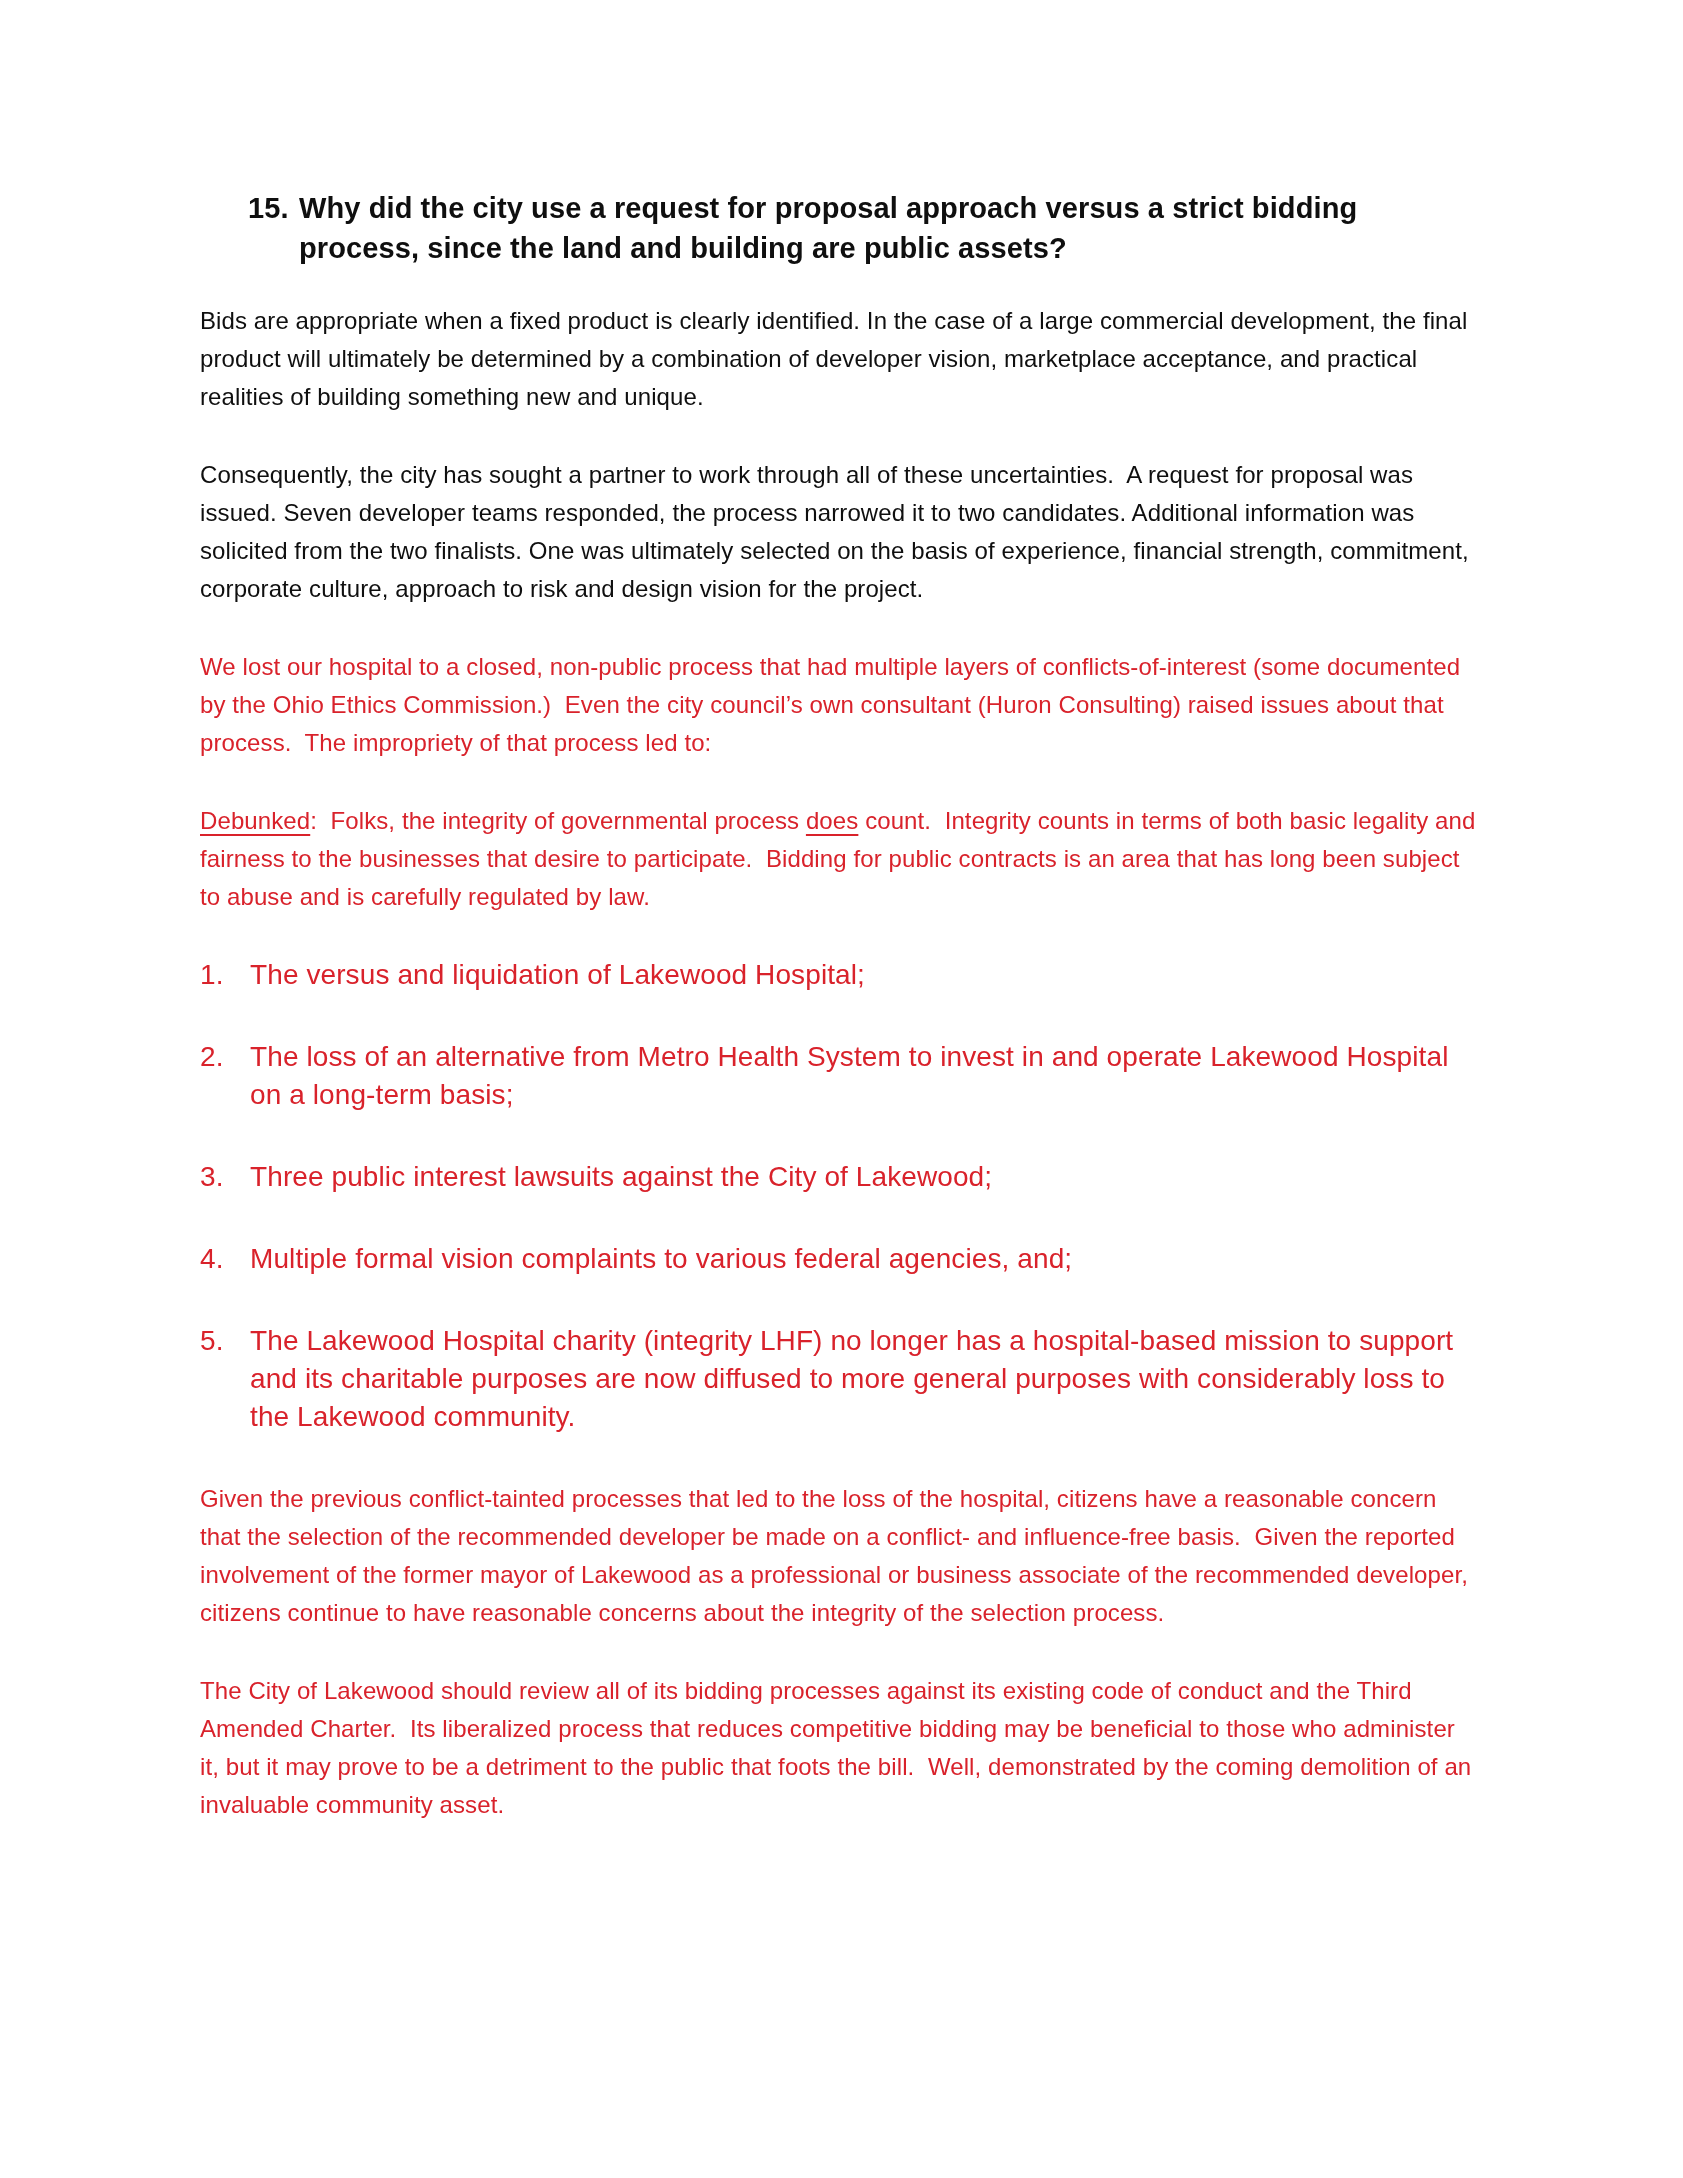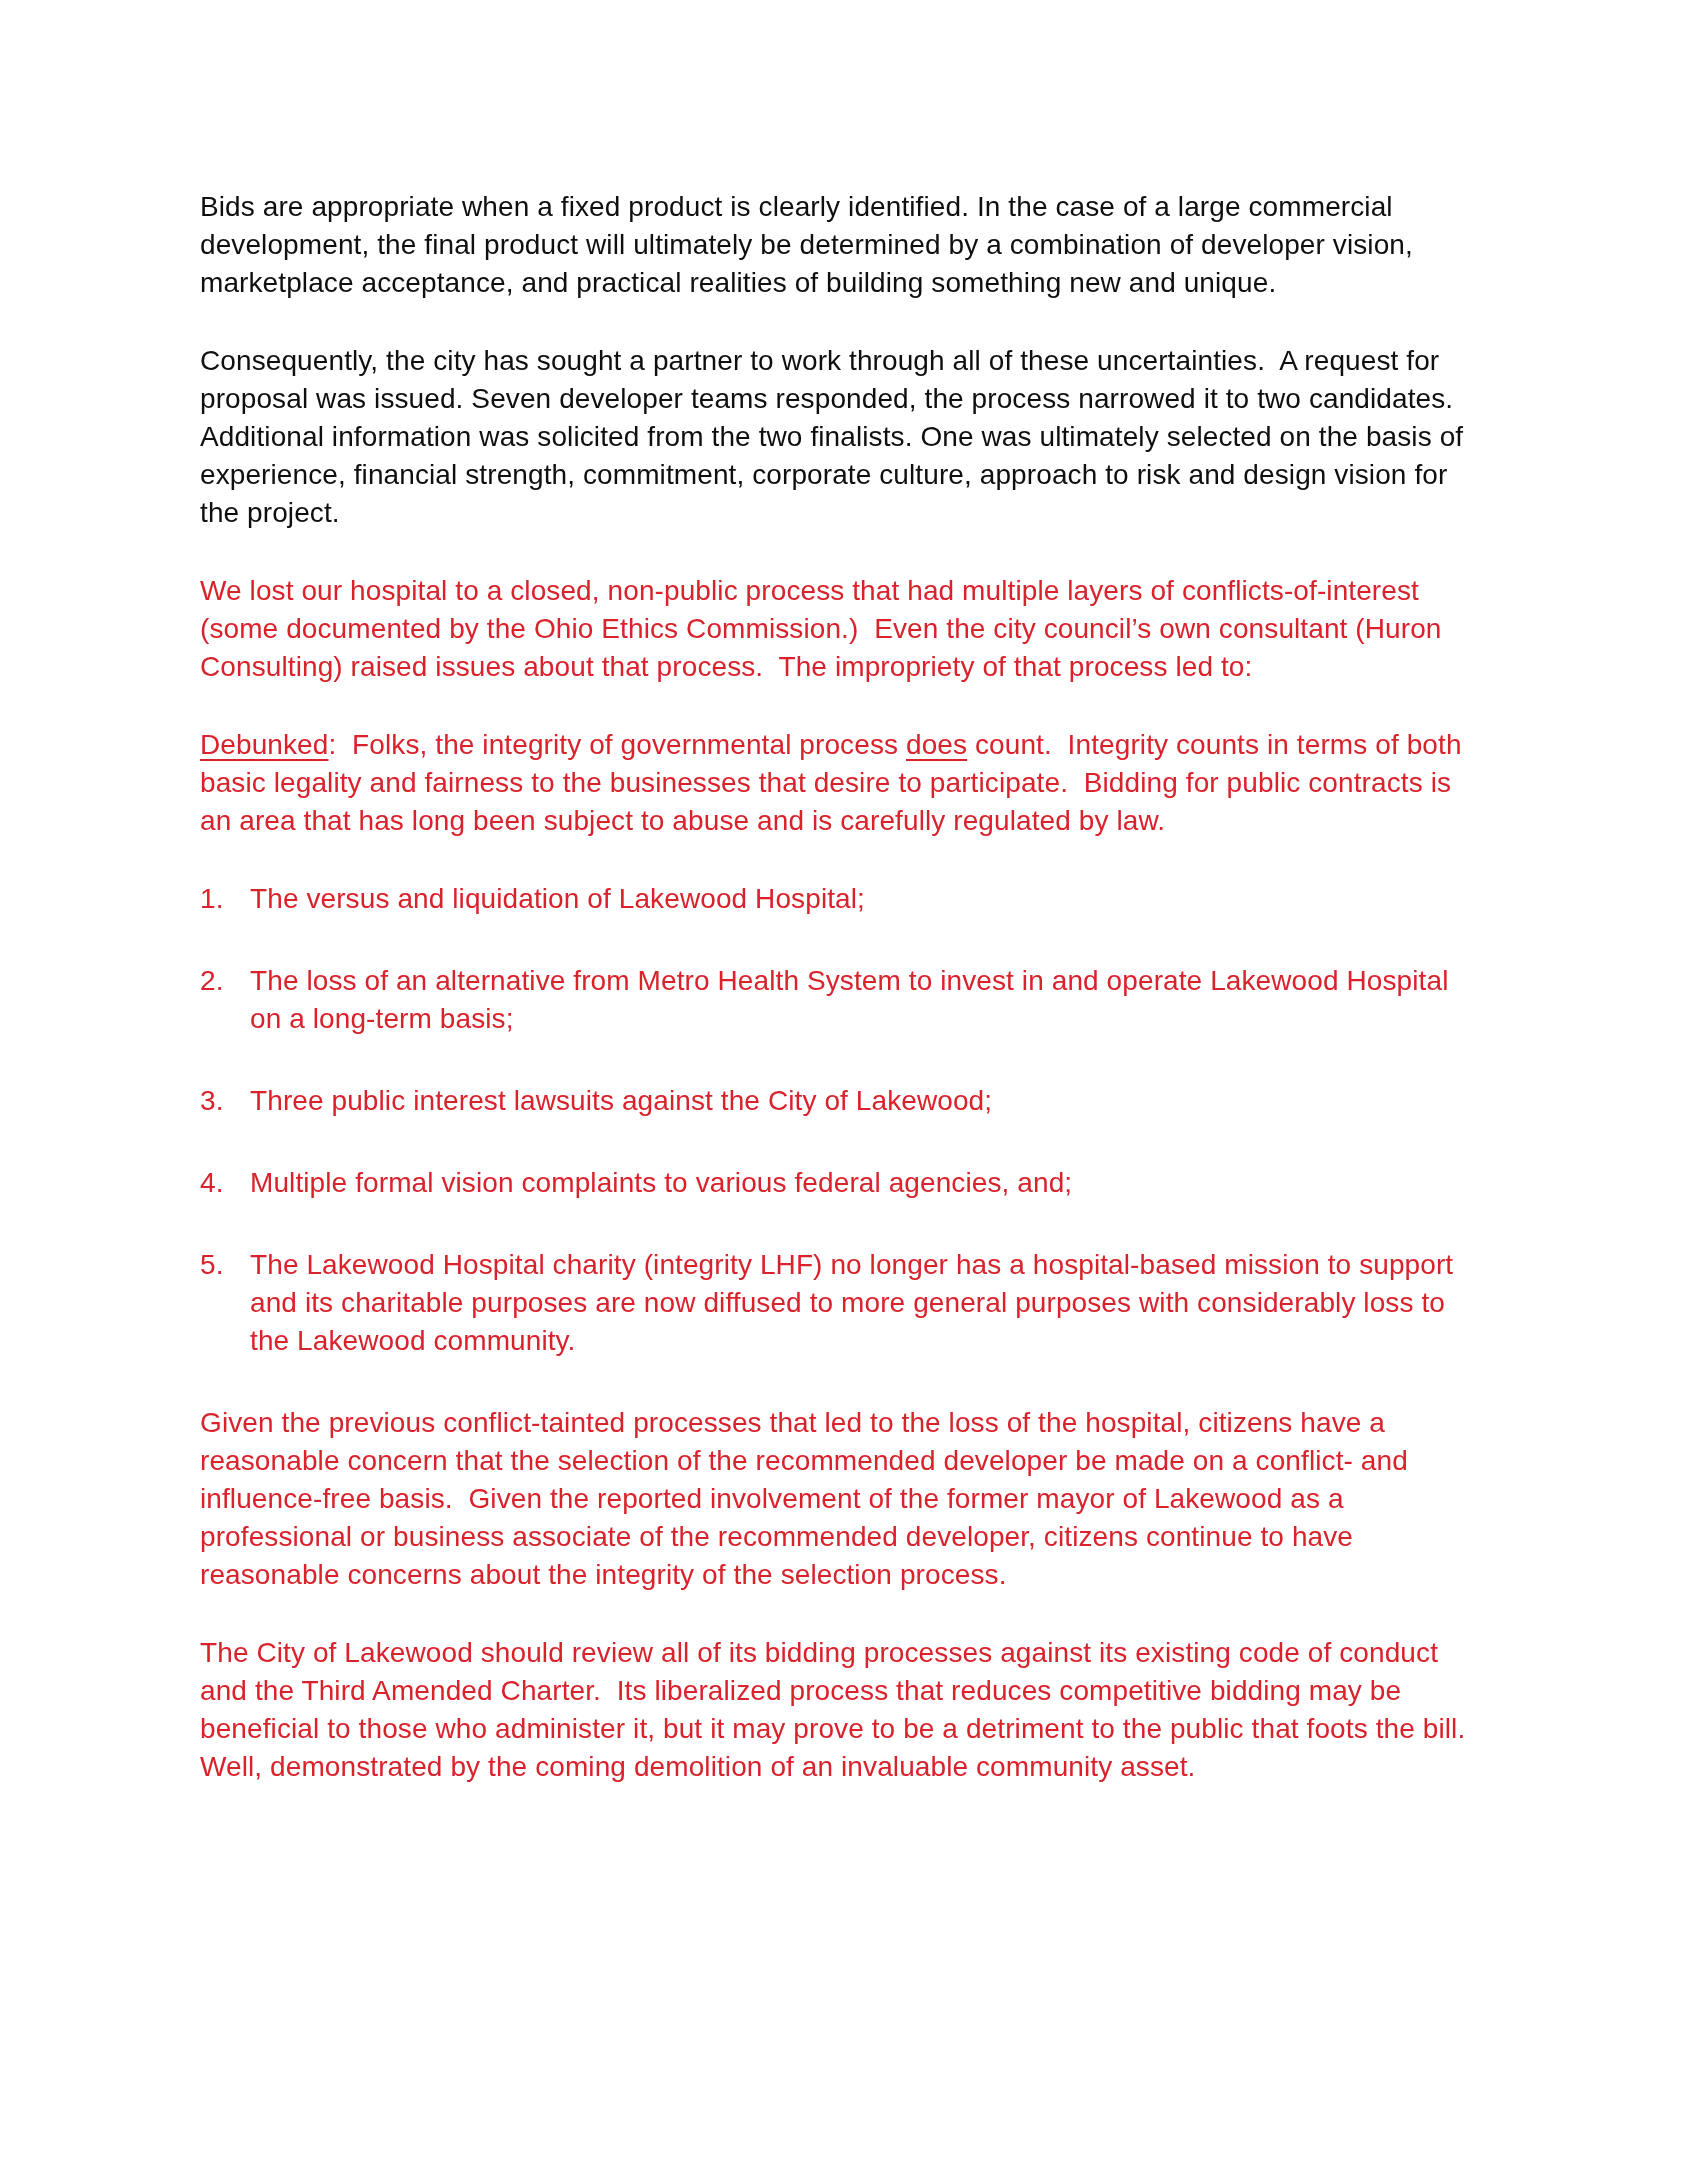--- a/index.html
+++ b/index.html
@@ -30,21 +30,21 @@
     margin: 0 0 34px 48px;
     letter-spacing: 0.1px;
   }
   .q-num {
     flex: 0 0 51px;
   }
   .q-text {
     flex: 1;
   }
   .para {
-    font-size: 28px;
+    font-size: 24px;
     line-height: 38px;
     margin: 0 0 40px 0;
     white-space: pre-wrap;
     color: #0f0f0f;
     letter-spacing: 0.1px;
   }
   .red {
     color: var(--red-color, #d9222b);
   }
   .list-item {
@@ -65,20 +65,24 @@
     text-decoration: underline;
     text-underline-offset: 5px;
   }
 </style>
 </head>
 <body>
 
 <div class="page">
   <div class="content">
 
+    <div class="heading">
+      <span class="q-num">15.</span>
+      <span class="q-text">Why did the city use a request for proposal approach versus a strict bidding process, since the land and building are public assets?</span>
+    </div>
 
     <p class="para">Bids are appropriate when a fixed product is clearly identified. In the case of a large commercial development, the final product will ultimately be determined by a combination of developer vision, marketplace acceptance, and practical realities of building something new and unique.</p>
 
     <p class="para">Consequently, the city has sought a partner to work through all of these uncertainties.  A request for proposal was issued. Seven developer teams responded, the process narrowed it to two candidates. Additional information was solicited from the two finalists. One was ultimately selected on the basis of experience, financial strength, commitment, corporate culture, approach to risk and design vision for the project.</p>
 
     <p class="para red">We lost our hospital to a closed, non-public process that had multiple layers of conflicts-of-interest (some documented by the Ohio Ethics Commission.)  Even the city council’s own consultant (Huron Consulting) raised issues about that process.  The impropriety of that process led to:</p>
 
     <p class="para red"><span class="u">Debunked</span><span>:  Folks, the integrity of governmental process </span><span class="u">does</span><span> count.  Integrity counts in terms of both basic legality and fairness to the businesses that desire to participate.  Bidding for public contracts is an area that has long been subject to abuse and is carefully regulated by law.</span></p>
 
     <div class="red-list">

